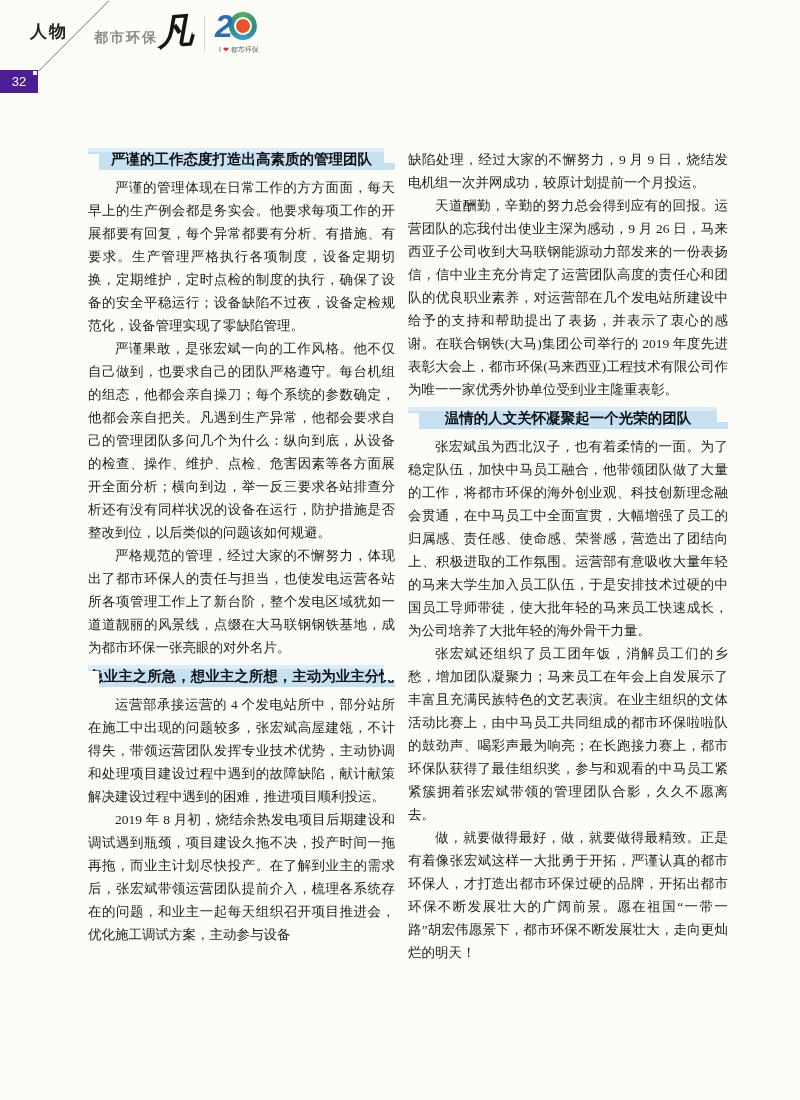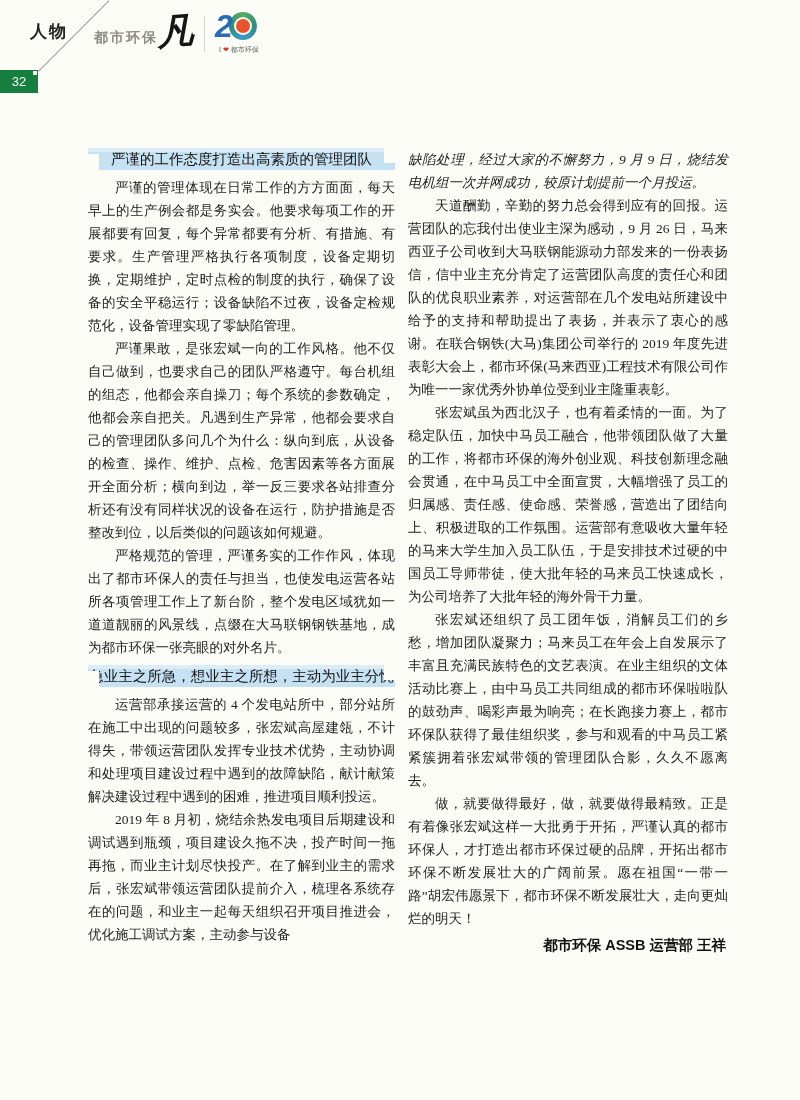--- a/index.html
+++ b/index.html
@@ -55,52 +55,52 @@
     border-radius:50%;background:#e8542e;
   }
   .anniv-tagline{
     margin-top:3px;margin-left:4px;
     font-family:"Liberation Sans","DejaVu Sans",sans-serif;
     font-size:7px;color:#5a5a55;white-space:nowrap;
   }
   .anniv-tagline .heart{color:#d8302a;}
   .page-tab{
     position:absolute;left:0;top:70px;width:38px;height:23px;
-    background:#15803d;color:#fff;
+    background:#4c1d95;color:#fff;
     font-family:"Liberation Sans","DejaVu Sans",sans-serif;
     font-size:13px;line-height:23px;text-align:center;
   }
   .page-tab::after{
     content:"";position:absolute;right:1px;top:1px;width:4px;height:4px;background:#fdfdf8;
   }
   
   .content{
     position:absolute;left:88px;top:148px;width:640px;height:900px;
     display:flex;
   }
   .col{font-size:13.5px;line-height:23px;text-align:justify;}
   .col-left{width:307px;margin-right:13px;}
   .col-right{width:320px;}
   .para{margin:0;text-indent:2em;}
-  .para.noindent{text-indent:0;font-style:italic;}
+  .para.noindent{text-indent:0;}
   .hbar{
     position:relative;height:22px;margin:6px 0 6px 0;
     background:linear-gradient(to bottom,#dcedf8 0 4px,#c6e2f2 4px 100%);
     text-align:center;
   }
   .hbar.first{margin-top:0;}
   .hbar::before{
     content:"";position:absolute;left:0;bottom:0;width:11px;height:16px;background:#fdfdf8;
   }
   .hbar::after{
     content:"";position:absolute;right:0;top:0;width:11px;height:15px;background:#fdfdf8;
   }
   .hbar-text{
     font-family:"Liberation Sans","DejaVu Sans",sans-serif;
-    font-weight:normal;font-size:14.5px;line-height:22px;color:#111;text-align:center;
+    font-weight:bold;font-size:14.5px;line-height:22px;color:#111;text-align:center;
   }
   .byline{
     margin-top:4px;text-align:right;text-indent:0;
     font-family:"Liberation Sans","DejaVu Sans",sans-serif;
     font-weight:bold;font-size:14.5px;color:#111;padding-right:2px;
   }
 </style>
 </head>
 <body>
 
@@ -121,30 +121,32 @@
 <div class="page-tab">32</div>
 
 <div class="content">
 
   <div class="col col-left">
     <div class="hbar first">
       <span class="hbar-text">严谨的工作态度打造出高素质的管理团队</span>
     </div>
     <p class="para">严谨的管理体现在日常工作的方方面面，每天早上的生产例会都是务实会。他要求每项工作的开展都要有回复，每个异常都要有分析、有措施、有要求。生产管理严格执行各项制度，设备定期切换，定期维护，定时点检的制度的执行，确保了设备的安全平稳运行；设备缺陷不过夜，设备定检规范化，设备管理实现了零缺陷管理。</p>
     <p class="para">严谨果敢，是张宏斌一向的工作风格。他不仅自己做到，也要求自己的团队严格遵守。每台机组的组态，他都会亲自操刀；每个系统的参数确定，他都会亲自把关。凡遇到生产异常，他都会要求自己的管理团队多问几个为什么：纵向到底，从设备的检查、操作、维护、点检、危害因素等各方面展开全面分析；横向到边，举一反三要求各站排查分析还有没有同样状况的设备在运行，防护措施是否整改到位，以后类似的问题该如何规避。</p>
-    <p class="para">严格规范的管理，严谨务实的工作作风，体现出了都市环保人的责任与担当，也使发电运营各站所各项管理工作上了新台阶，整个发电区域犹如一道道靓丽的风景线，点缀在大马联钢钢铁基地，成为都市环保一张亮眼的对外名片。</p>
+    <p class="para">严格规范的管理，经过大家的不懈努力，体现出了都市环保人的责任与担当，也使发电运营各站所各项管理工作上了新台阶，整个发电区域犹如一道道靓丽的风景线，点缀在大马联钢钢铁基地，成为都市环保一张亮眼的对外名片。</p>
     <div class="hbar">
       <span class="hbar-text">急业主之所急，想业主之所想，主动为业主分忧</span>
     </div>
     <p class="para">运营部承接运营的 4 个发电站所中，部分站所在施工中出现的问题较多，张宏斌高屋建瓴，不计得失，带领运营团队发挥专业技术优势，主动协调和处理项目建设过程中遇到的故障缺陷，献计献策解决建设过程中遇到的困难，推进项目顺利投运。</p>
     <p class="para">2019 年 8 月初，烧结余热发电项目后期建设和调试遇到瓶颈，项目建设久拖不决，投产时间一拖再拖，而业主计划尽快投产。在了解到业主的需求后，张宏斌带领运营团队提前介入，梳理各系统存在的问题，和业主一起每天组织召开项目推进会，优化施工调试方案，主动参与设备</p>
   </div>
 
   <div class="col col-right">
     <p class="para noindent">缺陷处理，经过大家的不懈努力，9 月 9 日，烧结发电机组一次并网成功，较原计划提前一个月投运。</p>
     <p class="para">天道酬勤，辛勤的努力总会得到应有的回报。运营团队的忘我付出使业主深为感动，9 月 26 日，马来西亚子公司收到大马联钢能源动力部发来的一份表扬信，信中业主充分肯定了运营团队高度的责任心和团队的优良职业素养，对运营部在几个发电站所建设中给予的支持和帮助提出了表扬，并表示了衷心的感谢。在联合钢铁(大马)集团公司举行的 2019 年度先进表彰大会上，都市环保(马来西亚)工程技术有限公司作为唯一一家优秀外协单位受到业主隆重表彰。</p>
+    <div class="hbar">
+      <span class="hbar-text">温情的人文关怀凝聚起一个光荣的团队</span>
+    </div>
     <p class="para">张宏斌虽为西北汉子，也有着柔情的一面。为了稳定队伍，加快中马员工融合，他带领团队做了大量的工作，将都市环保的海外创业观、科技创新理念融会贯通，在中马员工中全面宣贯，大幅增强了员工的归属感、责任感、使命感、荣誉感，营造出了团结向上、积极进取的工作氛围。运营部有意吸收大量年轻的马来大学生加入员工队伍，于是安排技术过硬的中国员工导师带徒，使大批年轻的马来员工快速成长，为公司培养了大批年轻的海外骨干力量。</p>
     <p class="para">张宏斌还组织了员工团年饭，消解员工们的乡愁，增加团队凝聚力；马来员工在年会上自发展示了丰富且充满民族特色的文艺表演。在业主组织的文体活动比赛上，由中马员工共同组成的都市环保啦啦队的鼓劲声、喝彩声最为响亮；在长跑接力赛上，都市环保队获得了最佳组织奖，参与和观看的中马员工紧紧簇拥着张宏斌带领的管理团队合影，久久不愿离去。</p>
     <p class="para">做，就要做得最好，做，就要做得最精致。正是有着像张宏斌这样一大批勇于开拓，严谨认真的都市环保人，才打造出都市环保过硬的品牌，开拓出都市环保不断发展壮大的广阔前景。愿在祖国“一带一路”胡宏伟愿景下，都市环保不断发展壮大，走向更灿烂的明天！</p>
-    <p class="para byline">都市环保 ASSB 运营部 王祥</p>
   </div>
 
 </div>
 
 </body></html>

